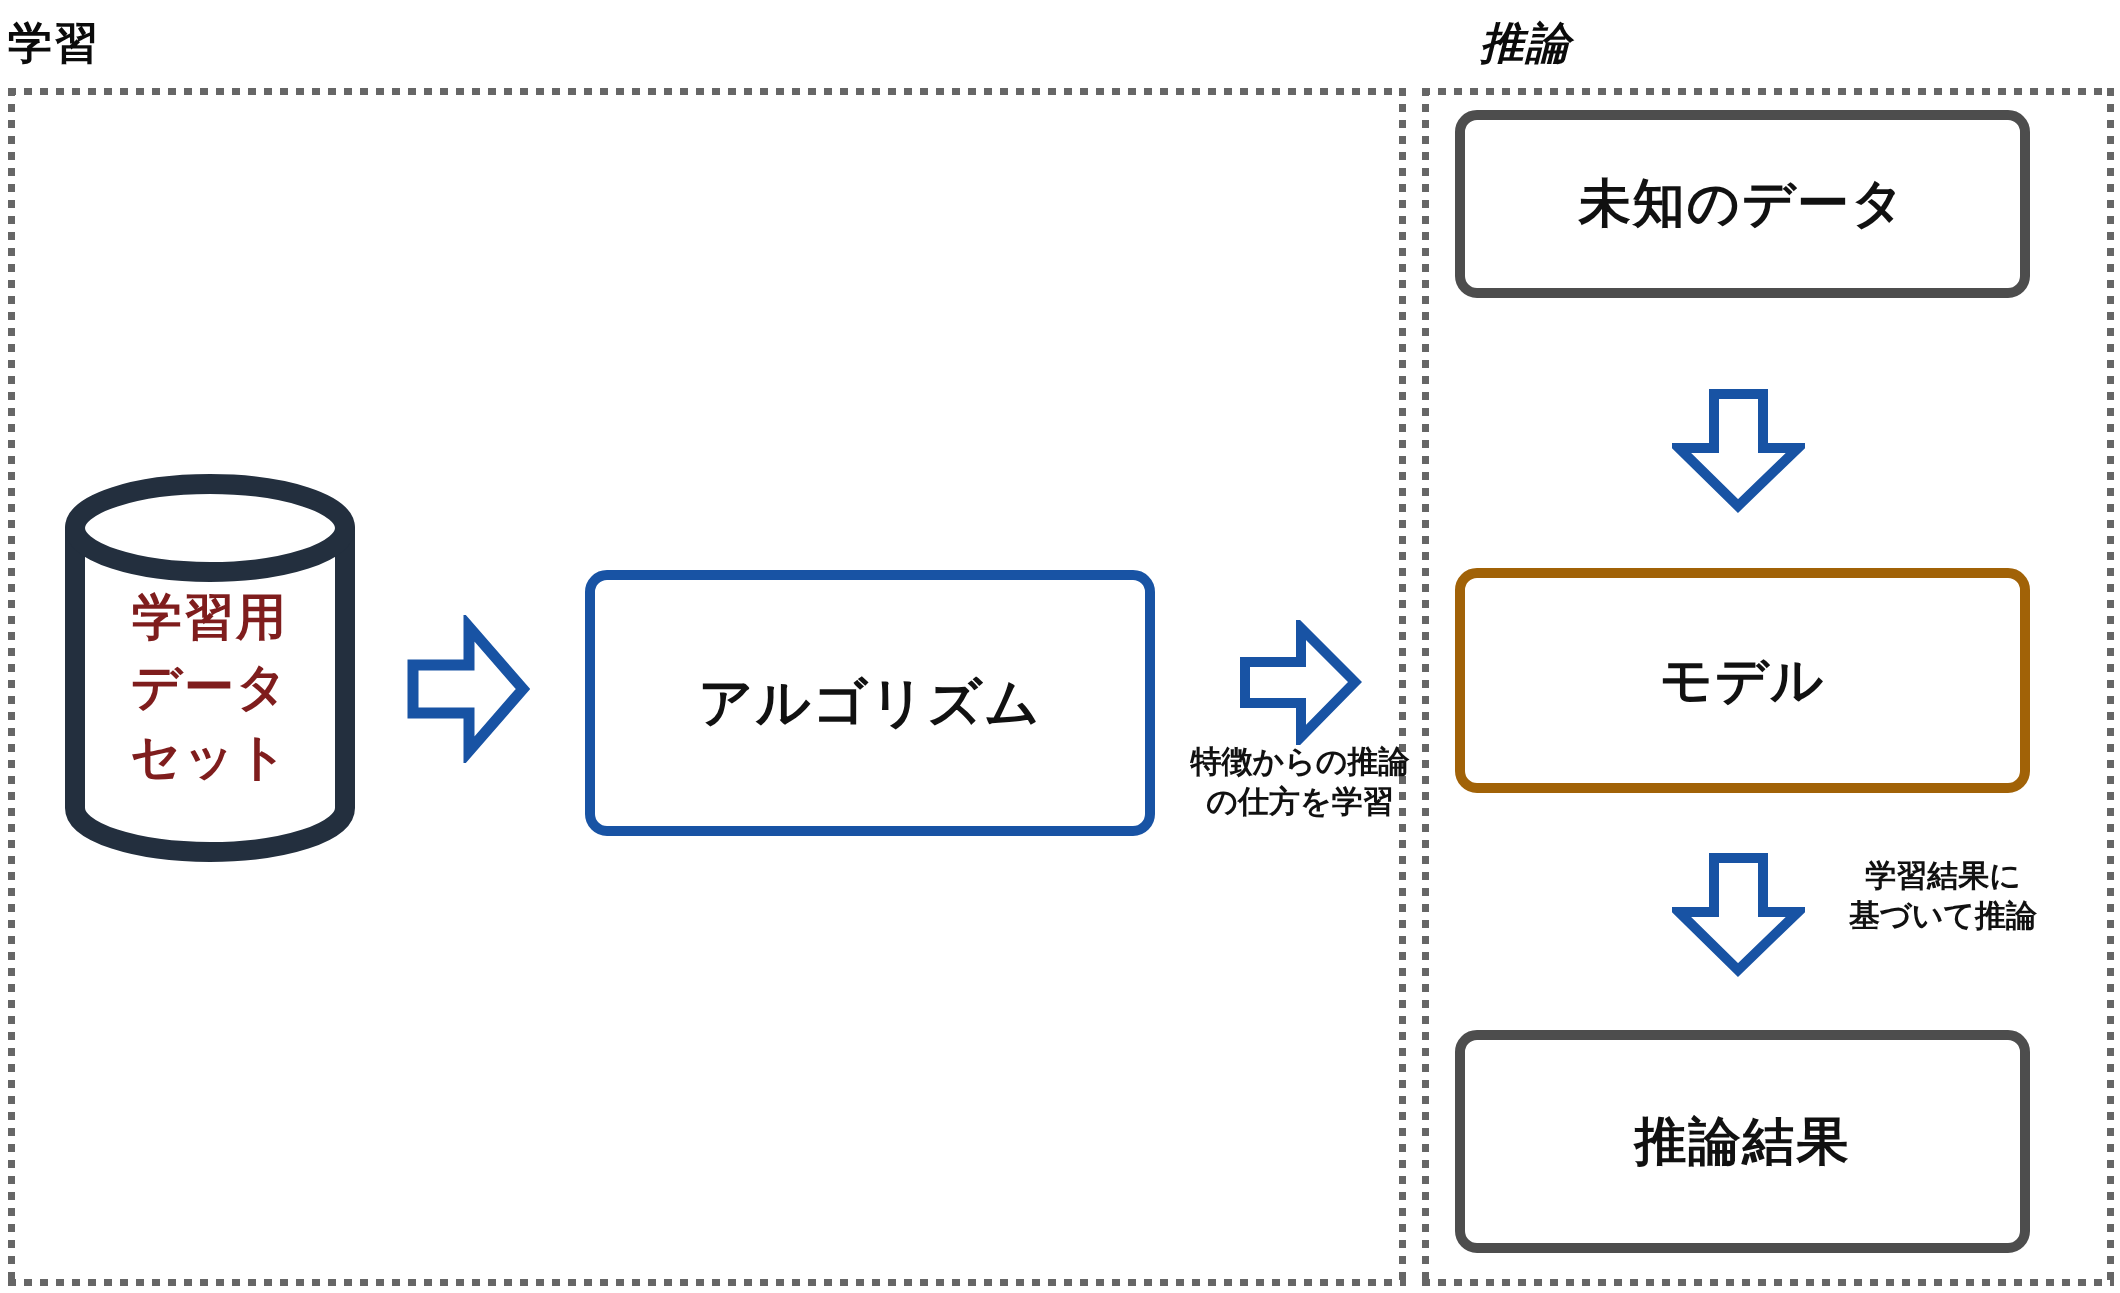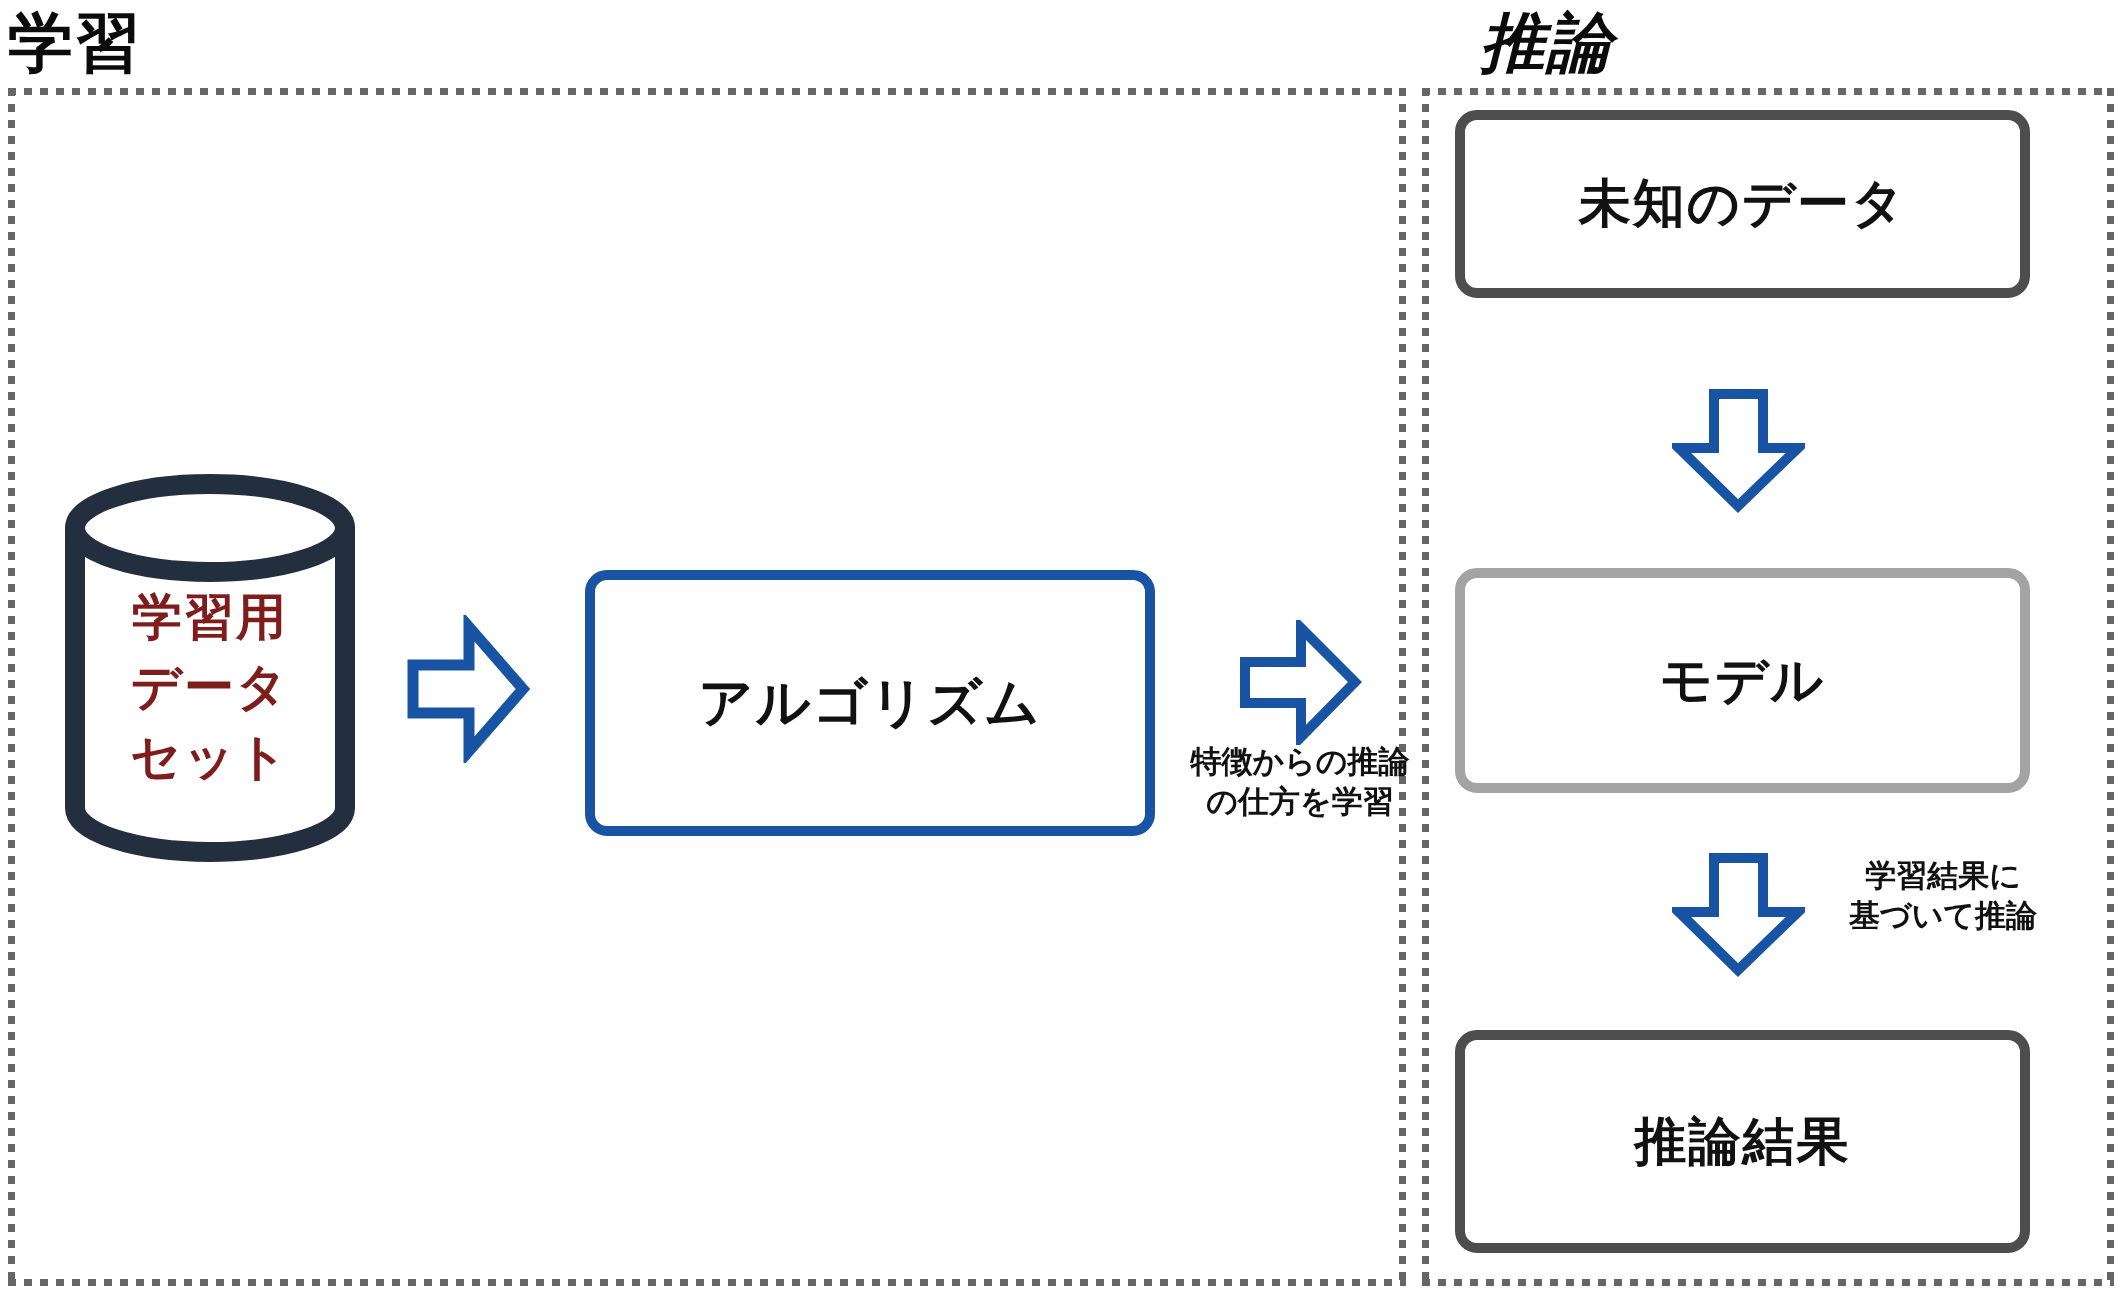--- a/index.html
+++ b/index.html
@@ -7,21 +7,21 @@
     position:relative;
     width:2120px;height:1293px;
     background:#ffffff;
     font-family:"Liberation Sans","DejaVu Sans",sans-serif;
     color:#0b0b0b;
     overflow:hidden;
   }
   .section-title{
     position:absolute;
     top:0px;
-    font-size:65px;
+    font-size:44px;
     font-weight:800;
     line-height:86px;
     color:#0b0b0b;
     letter-spacing:2px;
     white-space:nowrap;
   }
   #title-training{left:8px;}
   #title-inference{left:1480px;font-style:italic;}
   .dotted-panel{
     position:absolute;
@@ -44,21 +44,21 @@
     justify-content:center;
     font-weight:700;
     font-size:52px;
     color:#111;
     letter-spacing:2px;
     white-space:nowrap;
     box-sizing:border-box;
   }
   .border-gray{border:10px solid #4d4d4d;}
   .border-blue{border:10px solid #1853A4;}
-  .border-purple{border:10px solid #a3a3a3;}
+  .border-purple{border:10px solid #a16207;}
   #box-algorithm{left:585px;top:570px;width:570px;height:266px;font-size:54px;}
   #box-unknown-data{left:1455px;top:110px;width:575px;height:188px;}
   #box-model{left:1455px;top:568px;width:575px;height:225px;}
   #box-inference-result{left:1455px;top:1030px;width:575px;height:223px;}
   .arrow{position:absolute;}
   #arrow-dataset-to-algorithm{left:405px;top:615px;}
   #arrow-algorithm-to-model{left:1237px;top:620px;}
   #arrow-unknown-to-model{left:1672px;top:386px;}
   #arrow-model-to-result{left:1672px;top:850px;}
   .arrow polygon{fill:#ffffff;stroke:#1853A4;stroke-linejoin:miter;}

